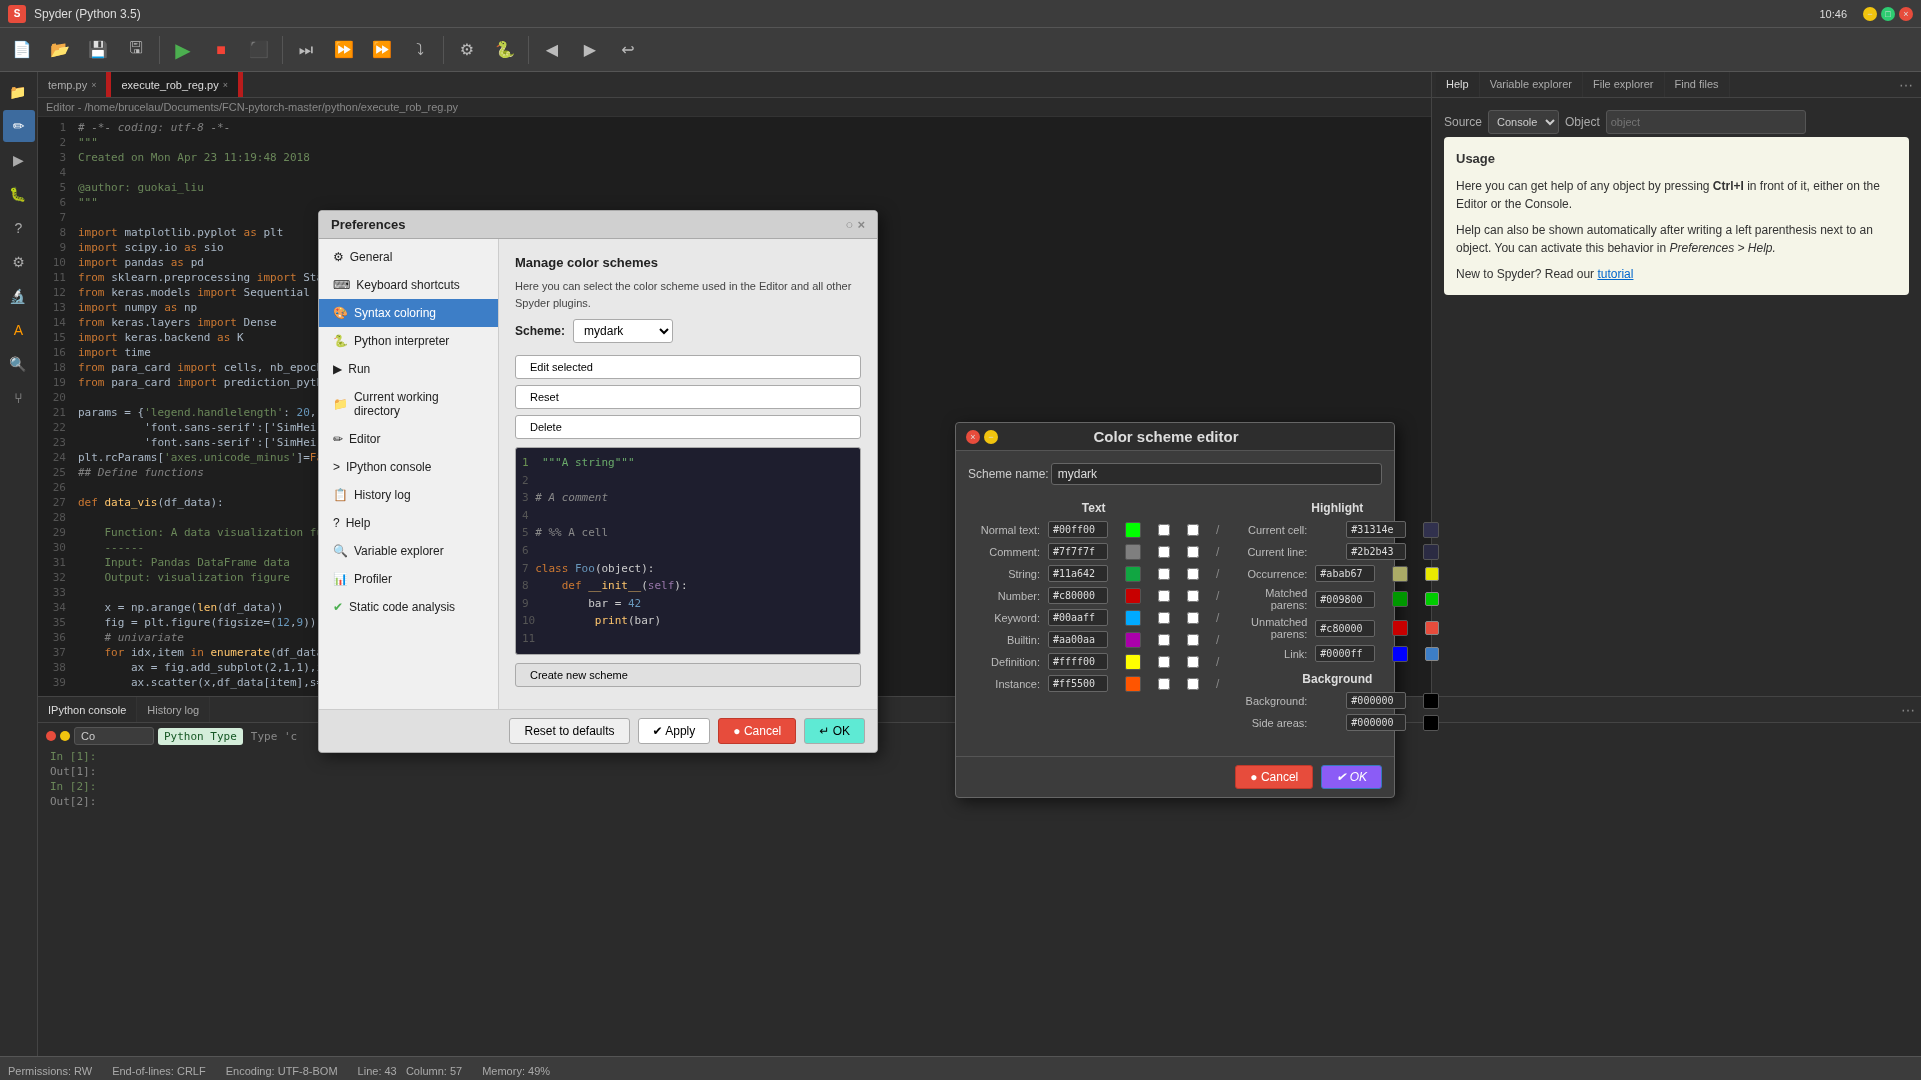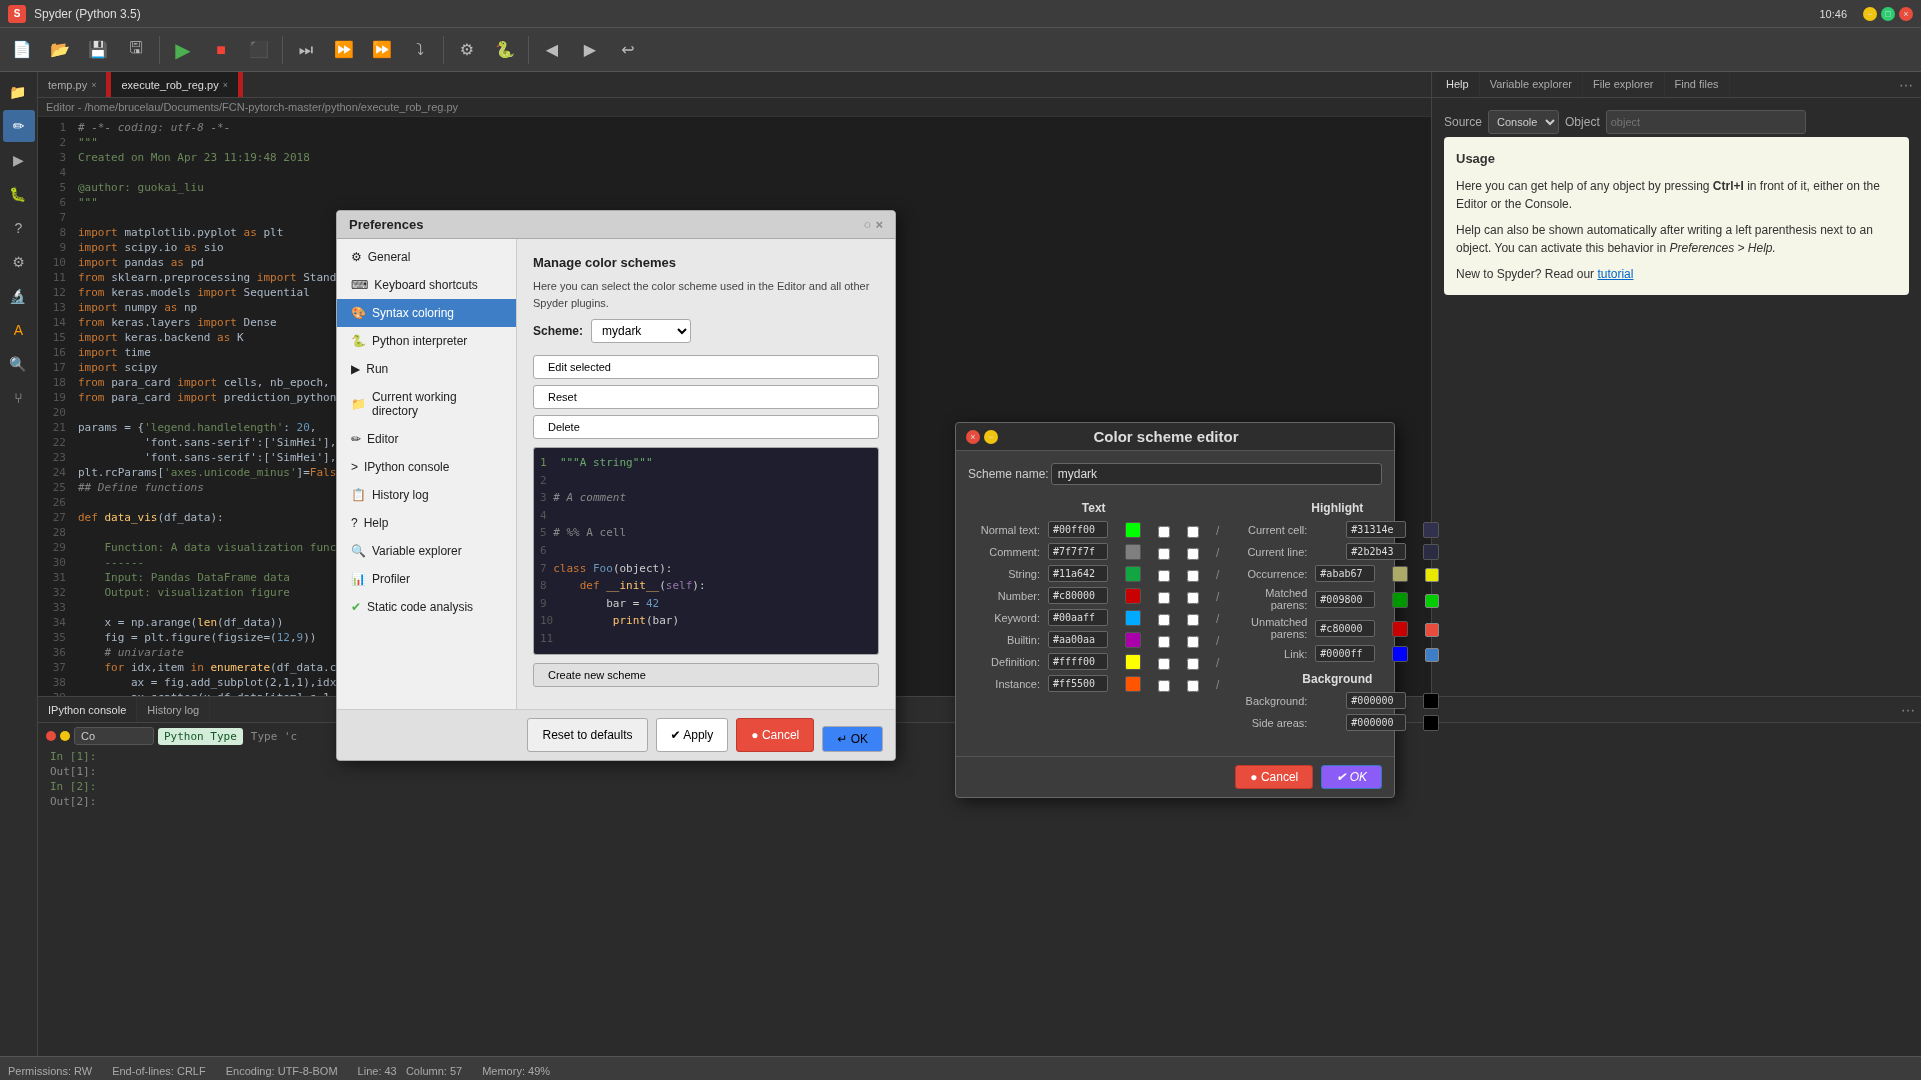--- a/index.html
+++ b/index.html
@@ -61,21 +61,21 @@
     #bottom-panel { height: 380px; background: #2b2b2b; border-top: 1px solid #444; display: flex; flex-direction: column; }
     #bottom-tabs { display: flex; background: #2d2d2d; border-bottom: 1px solid #444; height: 26px; align-items: stretch; }
     .bottom-tab { padding: 0 10px; cursor: pointer; font-size: 11px; color: #aaa; display: flex; align-items: center; border-right: 1px solid #333; }
     .bottom-tab.active { background: #2b2b2b; color: #ddd; }
     #ipython-content { flex: 1; padding: 4px; font-family: monospace; font-size: 11px; overflow: hidden; }
     .ipython-line { padding: 1px 4px; }
     .python-type-label { background: #d4edda; color: #155724; padding: 2px 6px; border-radius: 3px; font-size: 11px; display: inline-block; margin-right: 4px; }
 
     
     #statusbar { height: 28px; background: #3c3c3c; border-top: 1px solid #555; display: flex; align-items: center; padding: 0 8px; font-size: 11px; color: #aaa; gap: 20px; }
-    #preferences-dialog { position: fixed; top: 210px; left: 336px; width: 560px; background: #e8e8e8; border: 1px solid #aaa; border-radius: 4px; box-shadow: 4px 4px 16px rgba(0,0,0,0.5); color: #222; pointer-events: all; }
+    #preferences-dialog { position: fixed; top: 210px; left: 318px; width: 560px; background: #e8e8e8; border: 1px solid #aaa; border-radius: 4px; box-shadow: 4px 4px 16px rgba(0,0,0,0.5); color: #222; pointer-events: all; }
     #prefs-title { background: #d0d0d0; padding: 6px 12px; display: flex; align-items: center; justify-content: space-between; border-bottom: 1px solid #aaa; border-radius: 4px 4px 0 0; }
     #prefs-title span { font-weight: bold; font-size: 13px; }
     #prefs-body { display: flex; }
     #prefs-menu { width: 180px; background: #f0f0f0; border-right: 1px solid #ccc; padding: 4px 0; }
     .prefs-item { padding: 7px 14px; cursor: pointer; font-size: 12px; display: flex; align-items: center; gap: 6px; }
     .prefs-item.active { background: #3d7ec7; color: white; }
     .prefs-item .picon { font-size: 12px; }
     #prefs-content { flex: 1; padding: 16px; }
     #prefs-content h3 { font-size: 13px; font-weight: bold; margin-bottom: 8px; }
     #prefs-content p { font-size: 11px; line-height: 1.5; color: #444; margin-bottom: 8px; }
@@ -90,41 +90,41 @@
     .prev-keyword { color: #cc7832; }
     .prev-classname { color: #6897bb; }
     .prev-def { color: #ffc66d; }
     .prev-self { color: #9876aa; }
     .prev-num { color: #6897bb; }
     .prev-func { color: #ffc66d; }
     #prefs-footer { padding: 8px 12px; background: #e0e0e0; border-top: 1px solid #ccc; display: flex; justify-content: flex-end; gap: 8px; border-radius: 0 0 4px 4px; }
     .footer-btn { padding: 5px 14px; border-radius: 3px; cursor: pointer; font-size: 12px; border: 1px solid #aaa; }
     .footer-btn.apply { background: white; }
     .footer-btn.cancel { background: #e74c3c; color: white; border-color: #c0392b; }
-    .footer-btn.ok { background: #3b82f6; margin-top: 8px; }
+    .footer-btn.ok { background: #5eead4; }
 
     
     #cse-dialog { position: fixed; top: 422px; left: 955px; width: 440px; background: #3c3c3c; border: 1px solid #666; border-radius: 4px; box-shadow: 4px 4px 16px rgba(0,0,0,0.6); color: #ddd; }
     #cse-title { background: #2d2d2d; padding: 5px 10px; display: flex; align-items: center; justify-content: space-between; border-bottom: 1px solid #555; border-radius: 4px 4px 0 0; }
     #cse-title .cse-title-text { font-weight: bold; font-size: 15px; }
     .cse-close-btns { display: flex; gap: 4px; }
     .cse-close-btn { width: 14px; height: 14px; border-radius: 50%; display: flex; align-items: center; justify-content: center; cursor: pointer; font-size: 9px; }
     .cse-close-btn.red { background: #e74c3c; }
     .cse-close-btn.yellow { background: #f1c40f; }
     #cse-body { padding: 12px; }
     .scheme-name-row { display: flex; align-items: center; gap: 2px; margin-bottom: 16px; }
     .scheme-name-label { font-size: 12px; color: #ccc; }
     .scheme-name-input { flex: 1; background: #2b2b2b; border: 1px solid #666; color: #ddd; padding: 3px 6px; font-size: 12px; border-radius: 3px; }
     #cse-columns { display: flex; gap: 16px; }
     #cse-text-col { flex: 1; }
     #cse-highlight-col { flex: 1; }
     .cse-section-title { font-size: 12px; font-weight: bold; color: #ddd; margin-bottom: 6px; text-align: center; }
     .color-row { display: flex; align-items: center; justify-content: space-between; margin-bottom: 5px; }
     .color-label { font-size: 11px; color: #bbb; min-width: 80px; text-align: right; padding-right: 8px; }
-    .color-value-box { display: flex; align-items: flex-end; gap: 17px; }
+    .color-value-box { display: flex; align-items: center; gap: 17px; }
     .color-hex { background: #2b2b2b; border: 1px solid #666; color: #ddd; padding: 2px 4px; font-size: 10px; font-family: monospace; width: 60px; border-radius: 2px; }
     .color-swatch { width: 16px; height: 16px; border: 1px solid #555; border-radius: 2px; cursor: pointer; }
     .color-checkbox { width: 12px; height: 12px; cursor: pointer; accent-color: #aaa; }
     .cse-footer { display: flex; justify-content: flex-end; gap: 8px; padding: 8px 12px; border-top: 1px solid #555; margin-top: 8px; }
     .cse-footer-btn { padding: 4px 14px; border-radius: 3px; cursor: pointer; font-size: 12px; border: 1px solid #666; }
     .cse-footer-btn.cancel { background: #e74c3c; color: white; border-color: #c0392b; }
     .cse-footer-btn.ok { background: #8b5cf6; color: white; border-color: #357abd; font-style: italic; }
   </style>
 </head>
 <body>
@@ -257,24 +257,20 @@
               </div>
             <div class="code-line">
                 <span class="line-num">15</span>
                 <span class="line-code"><span class="code-keyword">import</span> <span class="code-white">keras.backend</span> <span class="code-keyword">as</span> <span class="code-white">K</span></span>
               </div>
             <div class="code-line">
                 <span class="line-num">16</span>
                 <span class="line-code"><span class="code-keyword">import</span> <span class="code-white">time</span></span>
               </div>
             <div class="code-line">
-                <span class="line-num">17</span>
-                <span class="line-code"><span class="code-keyword">import</span> <span class="code-white">scipy</span></span>
-              </div>
-            <div class="code-line">
                 <span class="line-num">18</span>
                 <span class="line-code"><span class="code-keyword">from</span> <span class="code-white">para_card</span> <span class="code-keyword">import</span> <span class="code-white">cells, nb_epoch, ba</span></span>
               </div>
             <div class="code-line">
                 <span class="line-num">19</span>
                 <span class="line-code"><span class="code-keyword">from</span> <span class="code-white">para_card</span> <span class="code-keyword">import</span> <span class="code-white">prediction_python_f</span></span>
               </div>
             <div class="code-line">
                 <span class="line-num">20</span>
                 <span class="line-code"></span>

